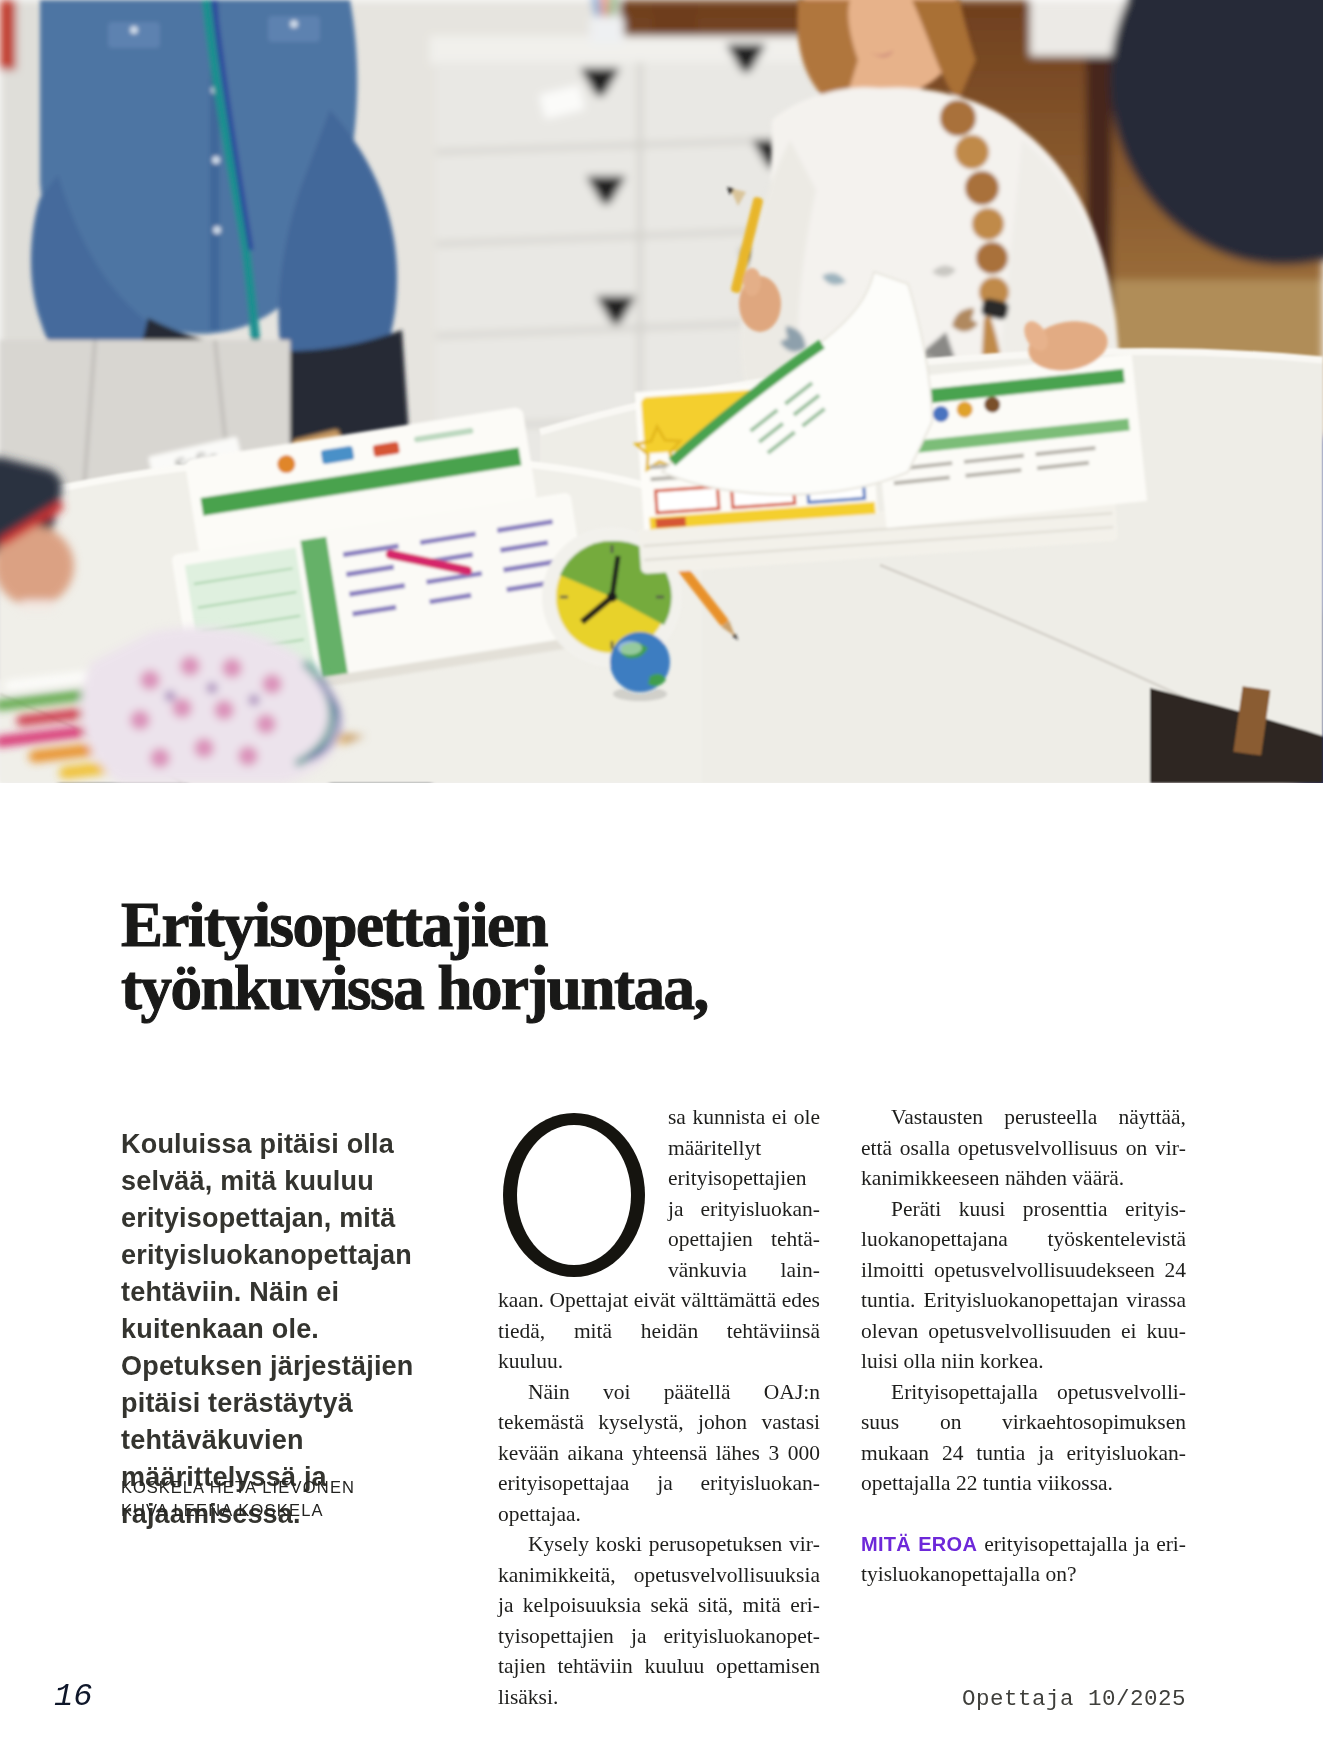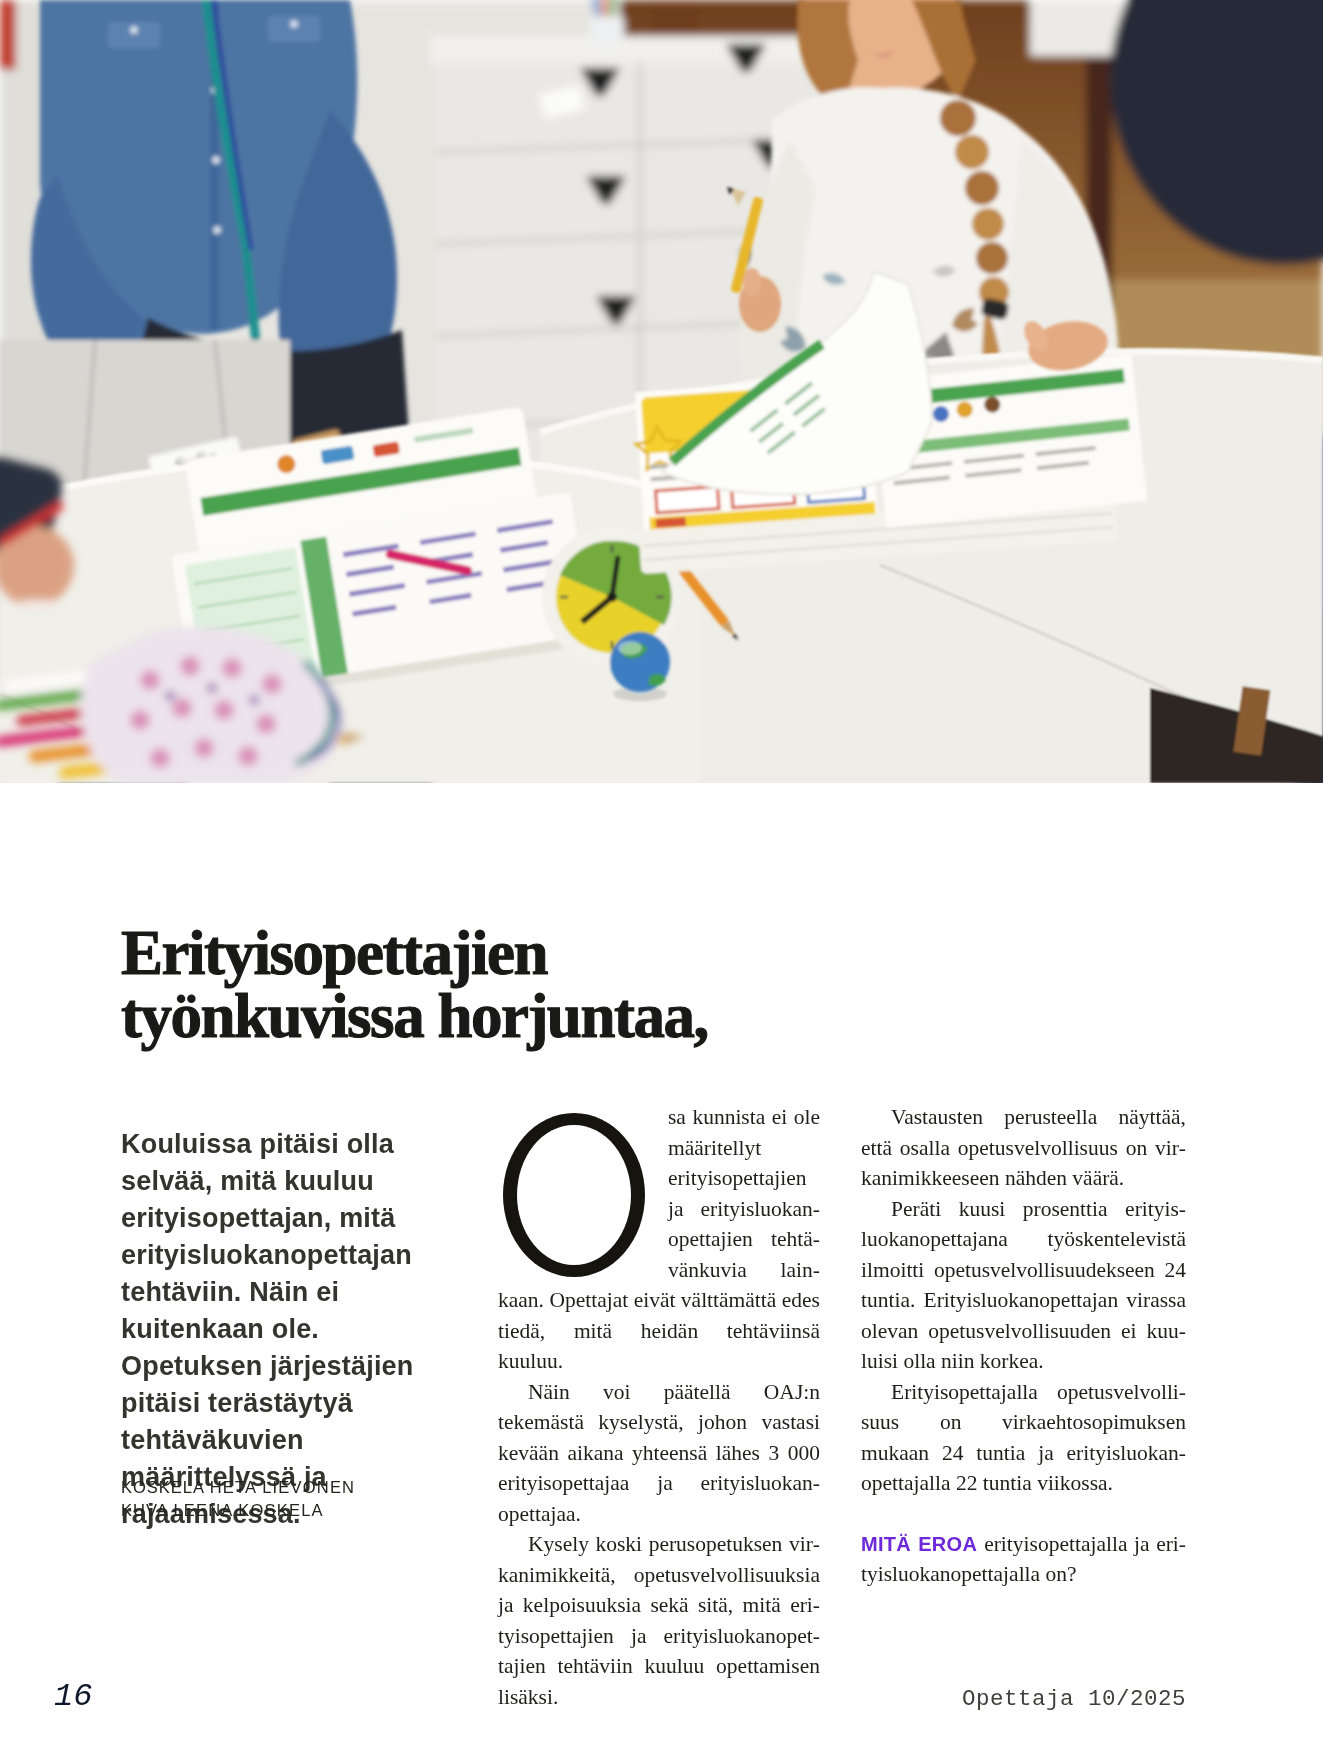--- a/index.html
+++ b/index.html
@@ -3,21 +3,21 @@
 <meta charset="utf-8">
 <title>Opettaja 10/2025 – s. 16</title>
 <style>
   html,body{margin:0;padding:0;background:#888;}
   .page{position:relative;width:1323px;height:1764px;background:#ffffff;overflow:hidden;
         font-family:"Liberation Serif",serif;}
   
   .photo{position:absolute;left:0;top:0;width:1323px;height:783px;overflow:hidden;}
   .photo svg{display:block;width:1323px;height:783px;}
   
-  .headline{position:absolute;left:121px;top:880px;width:900px;
+  .headline{position:absolute;left:121px;top:852px;width:900px;
     font-family:"Liberation Serif",serif;font-weight:700;font-size:63px;line-height:63px;
     color:#191918;letter-spacing:-1.5px;-webkit-text-stroke:1.1px #191918;}
   
   .lead{position:absolute;left:121px;top:1126px;width:334px;
     font-family:"Liberation Sans",sans-serif;font-weight:700;font-size:27px;line-height:37px;
     color:#34342f;letter-spacing:0.2px;}
   
   .byline{position:absolute;left:121px;top:1476px;
     font-family:"Liberation Sans",sans-serif;font-size:16.5px;line-height:23px;
     color:#232320;letter-spacing:1px;}

